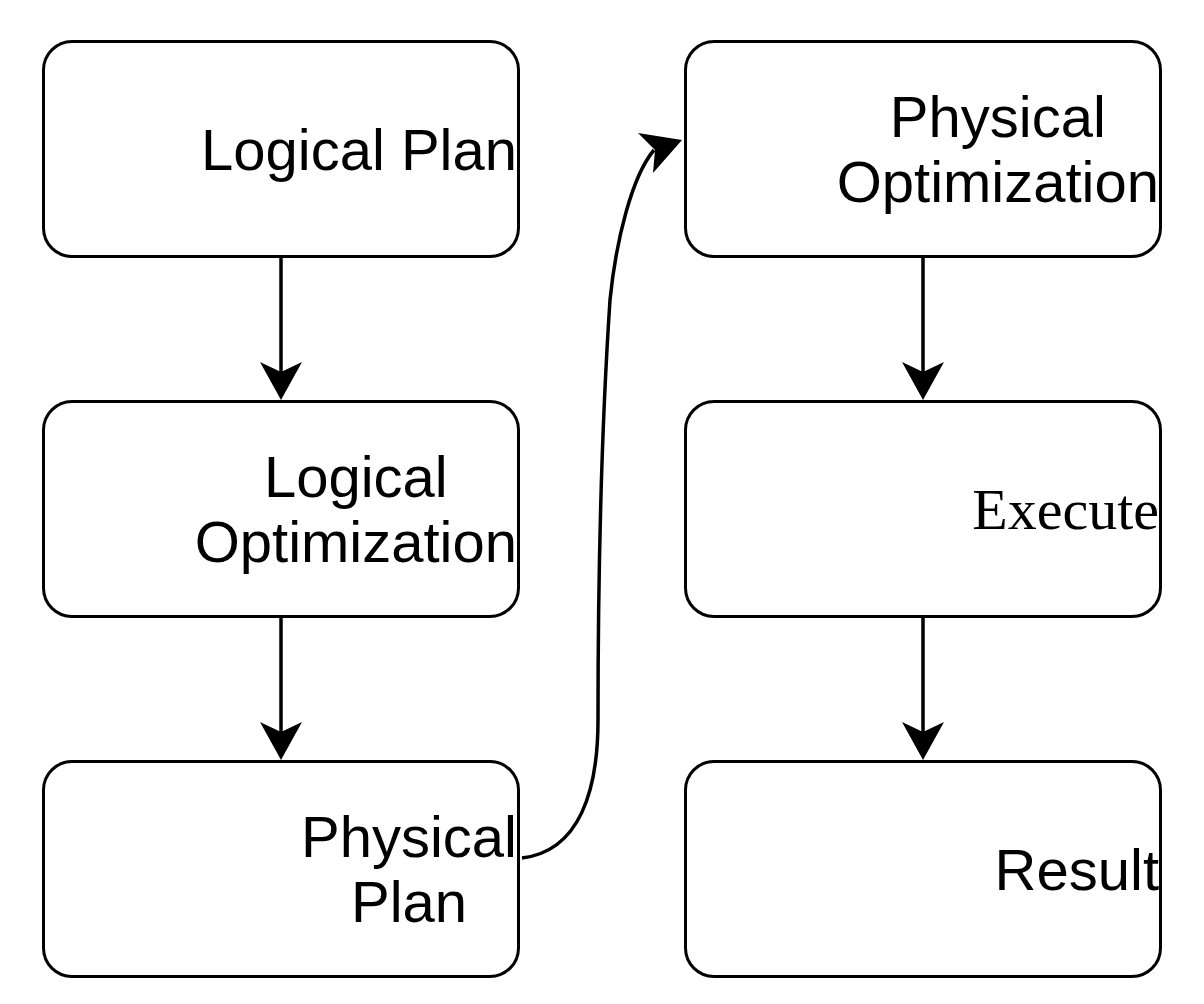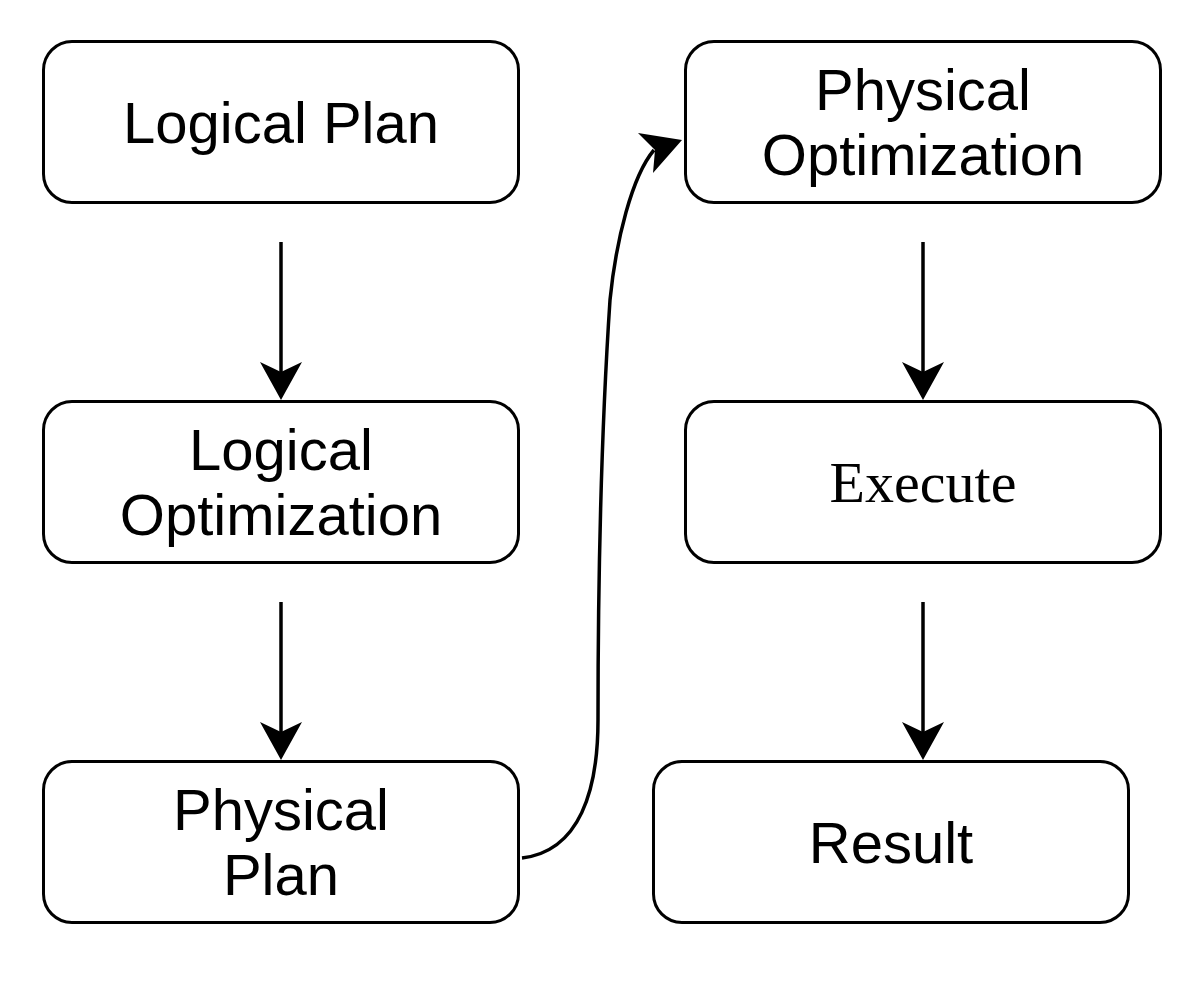--- a/index.html
+++ b/index.html
@@ -31,42 +31,42 @@
     stroke-width: 3.5;
     fill: none;
   }
   .arrowhead {
     fill: var(--stroke-color);
     stroke: none;
   }
   .node {
     position: absolute;
     width: 478px;
-    height: 164px;
+    height: 218px;
     background: var(--node-fill);
     border: 3px solid var(--stroke-color);
     border-radius: 30px;
     display: flex;
     align-items: center;
-    justify-content: center;
+    justify-content: flex-end;
   }
   .node-label {
     font-size: 58px;
     line-height: 65px;
     color: var(--text-color);
     text-align: center;
     white-space: pre-line;
   }
   
   .pos-r1c1 { left: 42px;  top: 40px;  }
   .pos-r2c1 { left: 42px;  top: 400px; }
   .pos-r3c1 { left: 42px;  top: 760px; }
   .pos-r1c2 { left: 684px; top: 40px;  }
   .pos-r2c2 { left: 684px; top: 400px; font-family: Liberation Serif, serif; }
-  .pos-r3c2 { left: 652px; top: 760px; }
+  .pos-r3c2 { left: 684px; top: 760px; }
 </style>
 </head>
 <body>
 
 <div class="canvas">
 
   <svg class="edges-layer" viewBox="0 0 1204 1004" xmlns="http://www.w3.org/2000/svg">
 
     <g>
       <line class="edge-line" x1="281" y1="242" x2="281" y2="373"></line>

